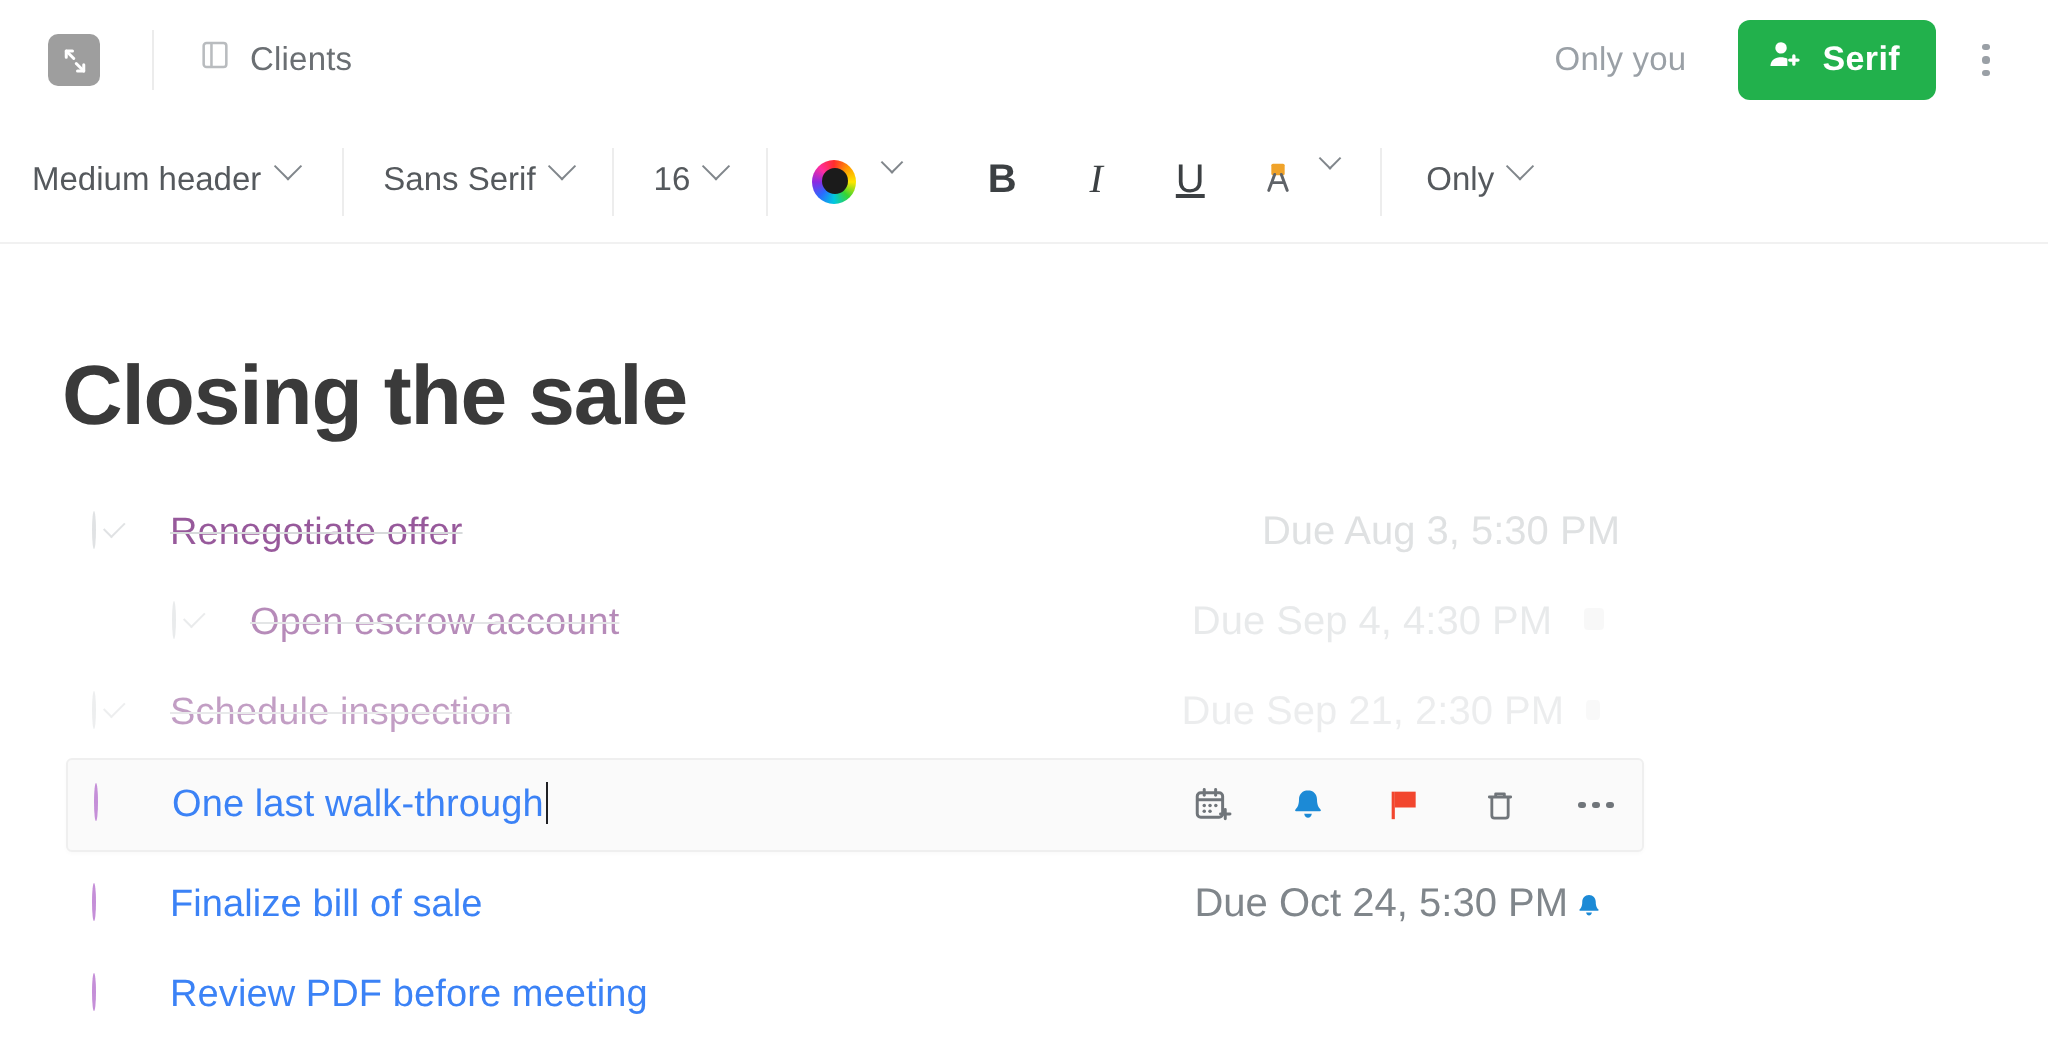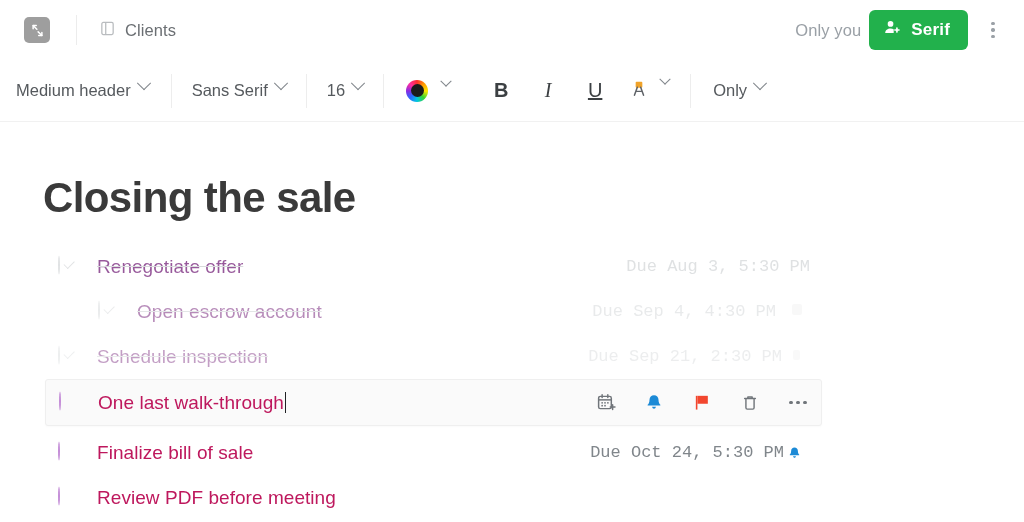--- a/index.html
+++ b/index.html
@@ -54,21 +54,21 @@
   }
   .topbar-right {
     margin-left: auto;
     display: flex;
     align-items: center;
     gap: 0;
   }
   .only-you {
     font-size: 16.5px;
     color: #9aa0a6;
-    margin-right: 8px;
+    margin-right: 26px;
     letter-spacing: .1px;
   }
   .share-btn {
     background: #22b14c;
     color: #ffffff;
     border: none;
     border-radius: 6px;
     height: 40px;
     padding: 0 18px 0 14px;
     display: flex;
@@ -184,21 +184,21 @@
     background: #fff;
     border-radius: 1px;
   }
   .insert-plus::before { left: 6px; right: 6px; top: 11.2px; height: 2.6px; }
   .insert-plus::after { top: 6px; bottom: 6px; left: 11.2px; width: 2.6px; }
   .insert-label { font-size: 16.5px; color: #444; }
 
   
   .doc {
     position: relative;
-    padding: 52px 0 0 12px;
+    padding: 52px 0 0 0;
   }
   .doc-title {
     font-size: 42px;
     font-weight: bold;
     color: #3a3a3a;
     letter-spacing: -.6px;
     margin: 0 0 22px 31px;
   }
 
   .task {
@@ -221,31 +221,30 @@
   .ring {
     width: 21px;
     height: 21px;
     border-radius: 50%;
     border: 1.7px solid #c58fd8;
     box-sizing: border-box;
   }
   .task .label {
     margin-left: 39px;
     font-size: 19px;
-    color: #be185d;
+    color: #3b82f6;
     letter-spacing: .05px;
     white-space: nowrap;
   }
   .task .due {
     position: absolute;
     right: 0;
-    font-size: 17px;
+    font-size: 20px;
     color: #80868b;
     white-space: nowrap;
-    font-family: Liberation Mono, monospace;
   }
 
   
   .task.done .label {
     color: #701a75;
     text-decoration: line-through;
     text-decoration-color: #c9ccce;
   }
   .task.done .due { color: #d3d6d8; }
   .task.done .ring-check { border-color: #d5d8da; }

